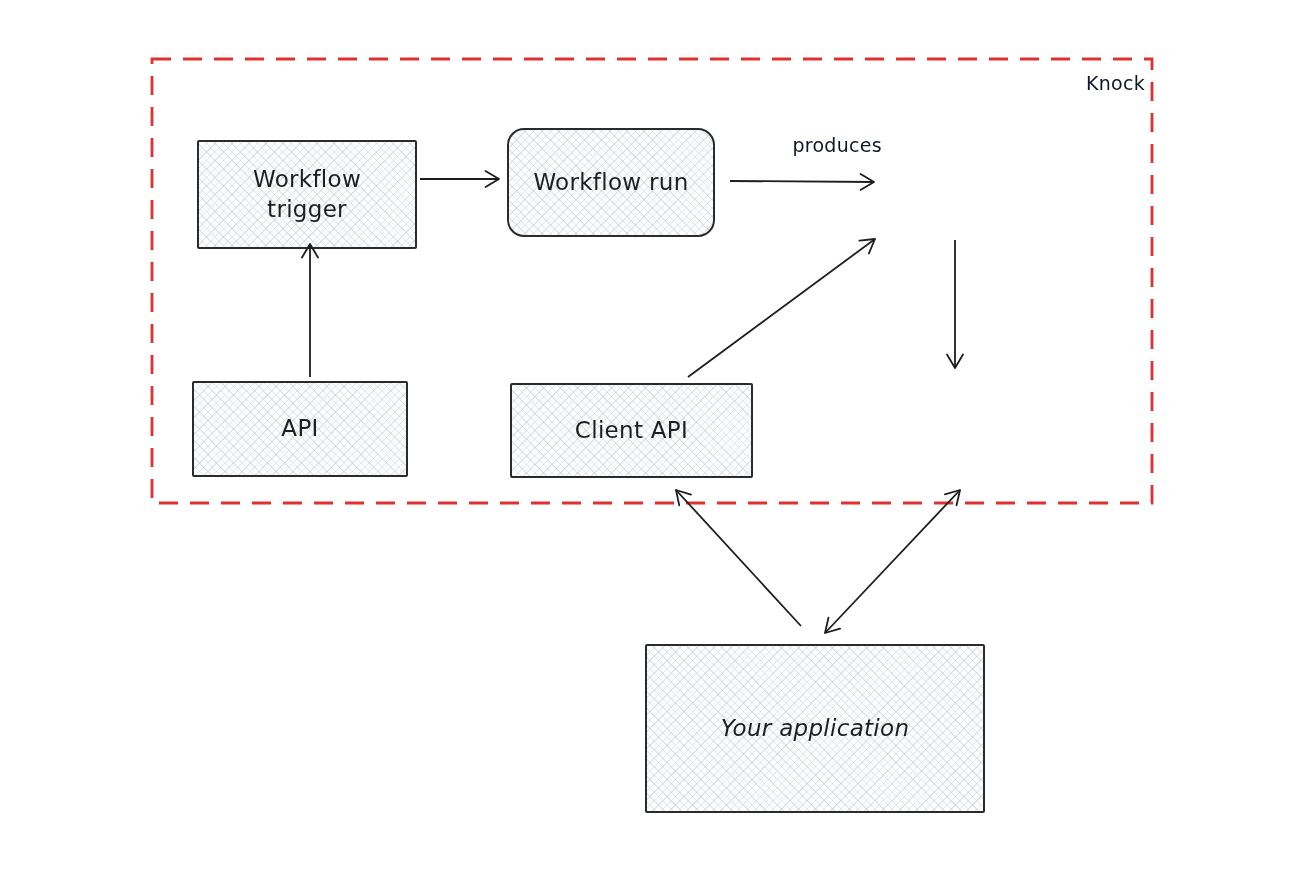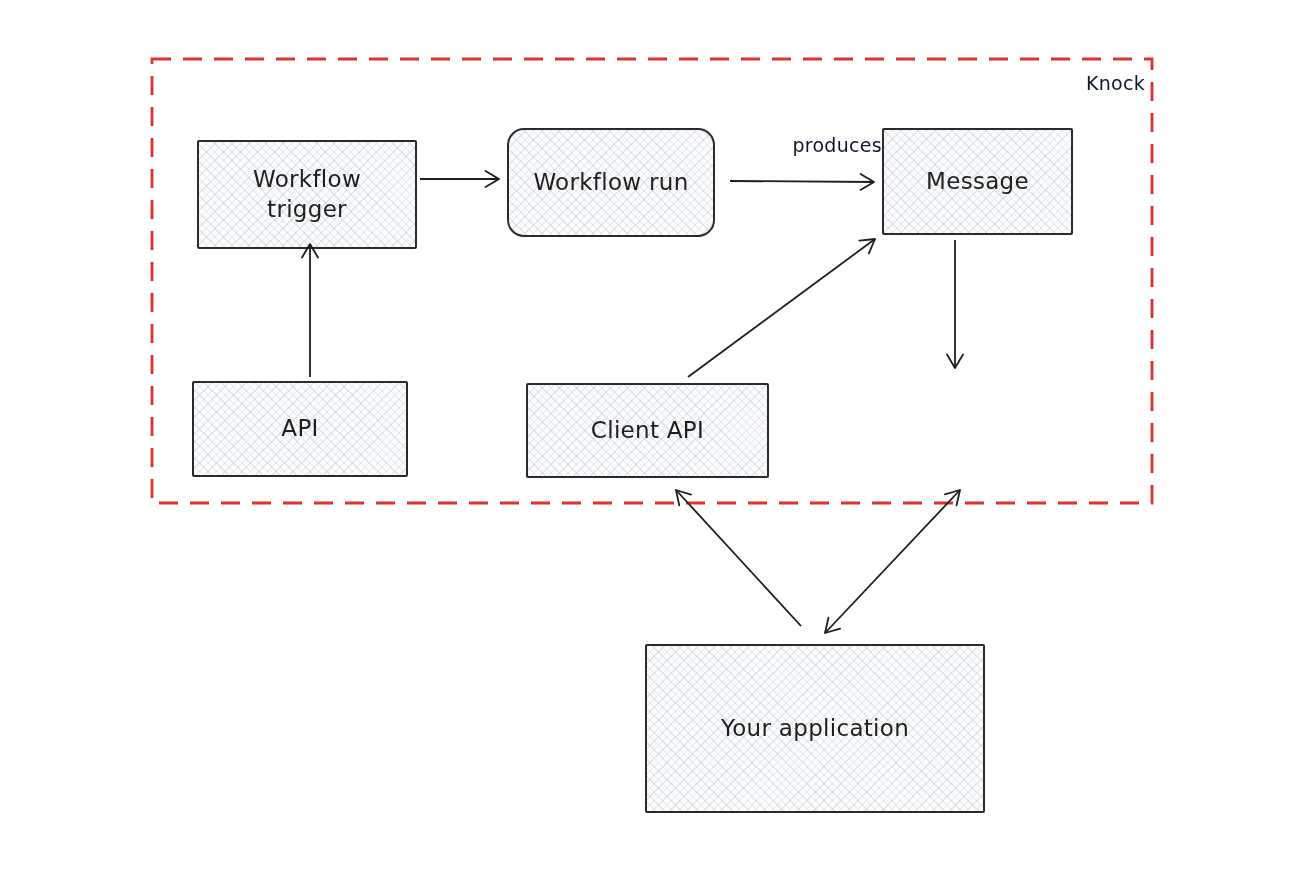--- a/index.html
+++ b/index.html
@@ -19,43 +19,40 @@
       #fbfcfd;
     font-size:23px;line-height:1.3;letter-spacing:0.3px;
     box-sizing:border-box;
   }
   .node span{display:inline-block;}
   #node-workflow-trigger{left:197px;top:140px;width:220px;height:109px;}
   #node-workflow-trigger span{max-width:150px;}
   #node-workflow-run{left:507px;top:128px;width:208px;height:109px;border-radius:17px;}
   #node-message{left:882px;top:128px;width:191px;height:107px;}
   #node-api{left:192px;top:381px;width:216px;height:96px;}
-  #node-client-api{left:510px;top:383px;width:243px;height:95px;margin-left:16px;}
+  #node-client-api{left:510px;top:383px;width:243px;height:95px;}
   #node-realtime-service{left:802px;top:383px;width:325px;height:95px;}
-  #node-your-application{left:645px;top:644px;width:340px;height:169px;}
+  #node-your-application{left:645px;top:644px;width:340px;height:169px;font-style:italic;}
   .float-label{
     position:absolute;font-size:19px;letter-spacing:0.3px;color:#0f172a;
   }
   #knock-label{left:1065px;top:72px;width:80px;text-align:right;}
   #produces-label{left:768px;top:134px;width:114px;text-align:right;}
   svg.overlay{position:absolute;inset:0;pointer-events:none;}
 </style>
 </head>
 <body>
 
 <div class="canvas">
 
   <div class="node" id="node-workflow-trigger">
     <span>Workflow trigger</span>
   </div>
   <div class="node" id="node-workflow-run">
     <span>Workflow run</span>
-  </div>
-  <div class="node" id="node-message">
-    <span>Message</span>
   </div>
   <div class="node" id="node-api">
     <span>API</span>
   </div>
   <div class="node" id="node-client-api">
     <span>Client API</span>
   </div>
   <div class="node" id="node-your-application">
     <span>Your application</span>
   </div>

